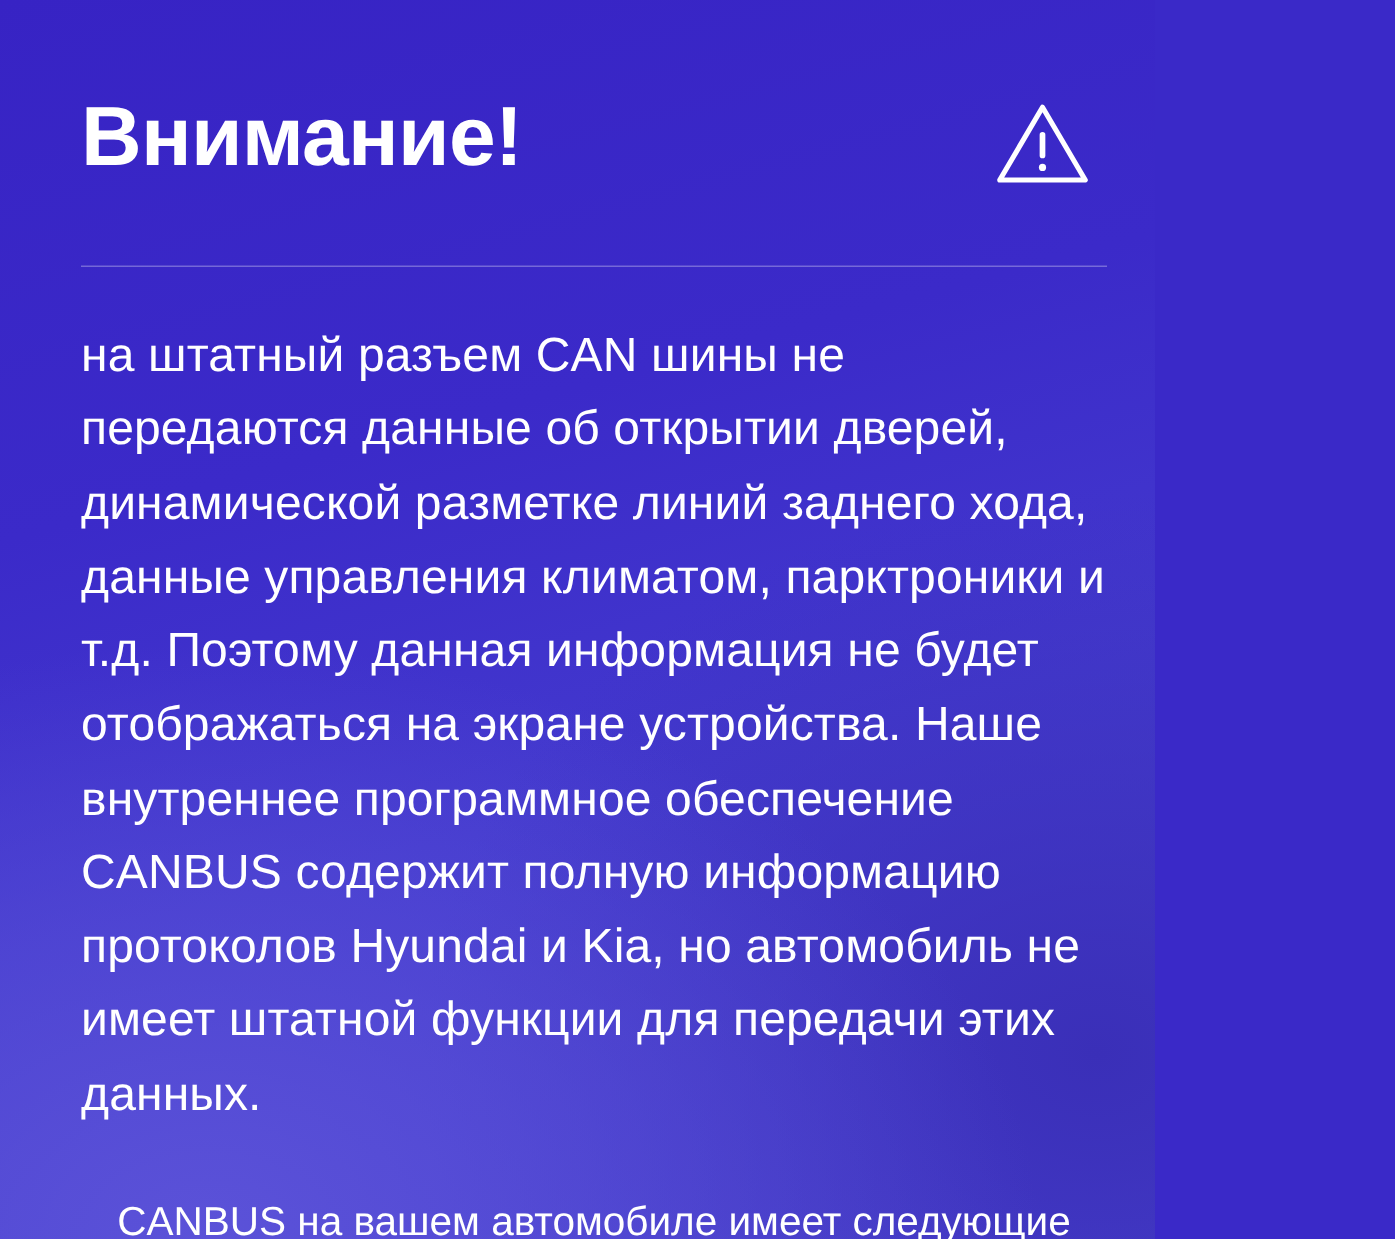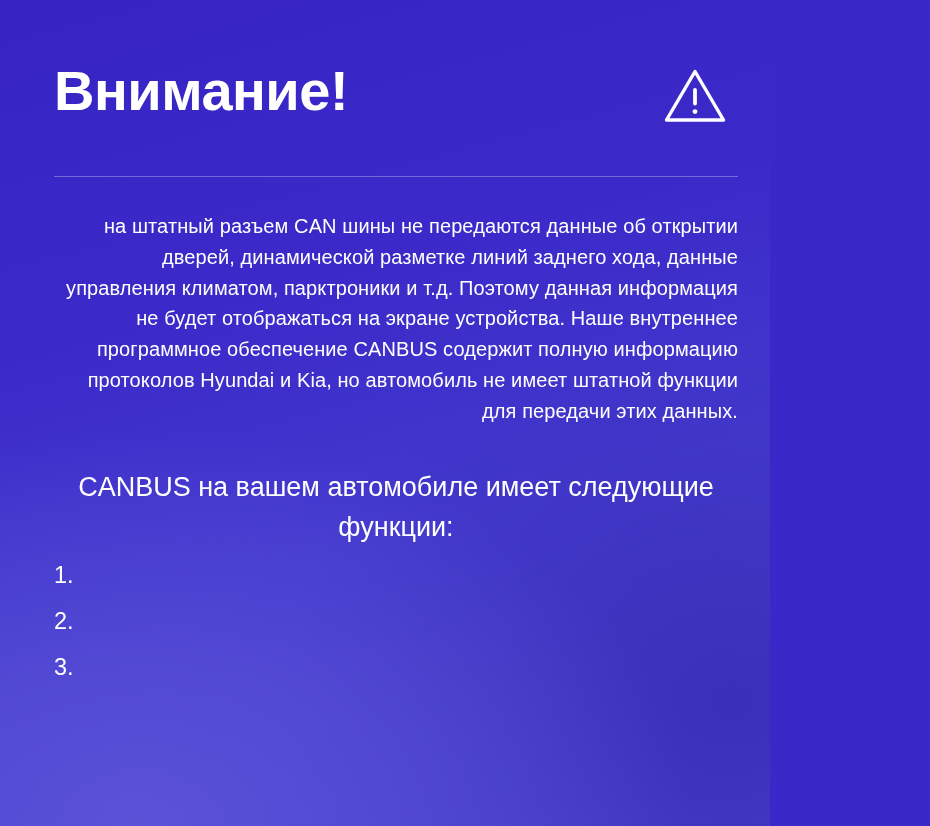--- a/index.html
+++ b/index.html
@@ -45,26 +45,25 @@
     flex: 0 0 auto;
   }
   .divider {
     margin-top: 46px;
     height: 1px;
     width: 100%;
     background: rgba(255,255,255,0.30);
   }
   .body-text {
     margin-top: 34px;
-    font-size: 20px;
+    font-size: 32px;
     line-height: 1.54;
     letter-spacing: 0.1px;
     color: #ffffff;
     font-weight: 500;
-    text-align: right;
   }
   .features {
     margin-top: 40px;
   }
   .features-intro {
     font-size: 27px;
     line-height: 1.5;
     color: #ffffff;
     font-weight: 500;
     text-align: center;

